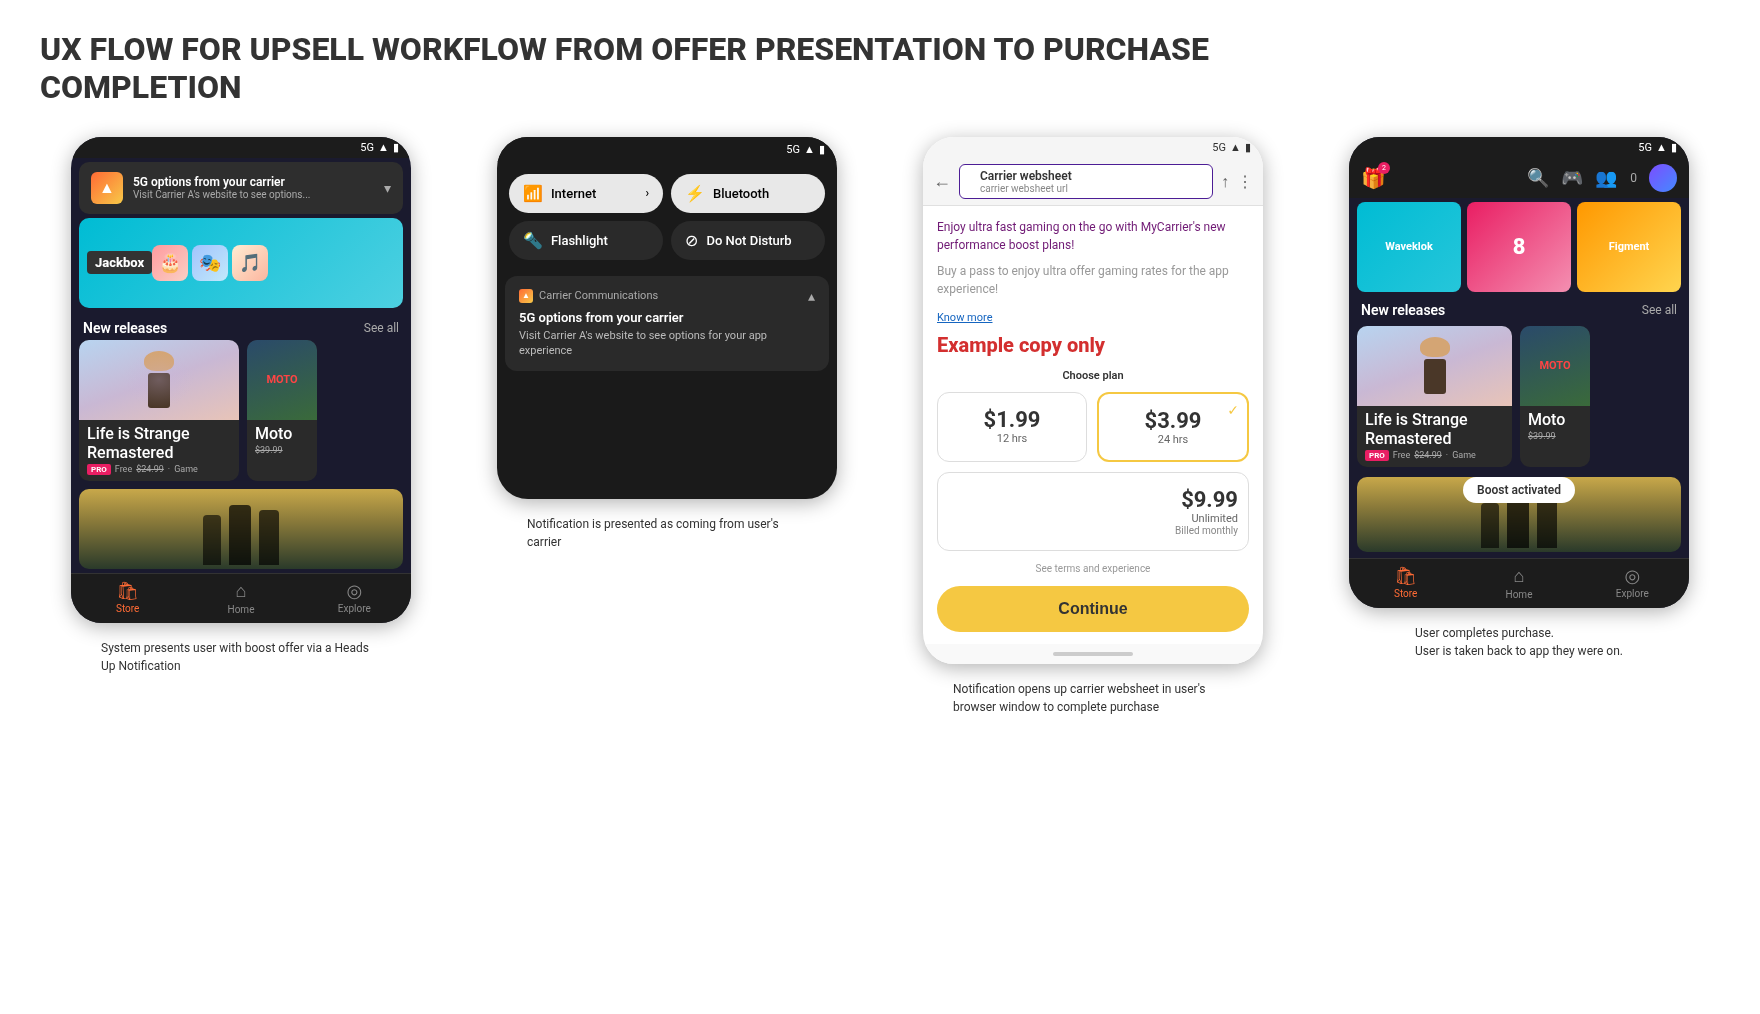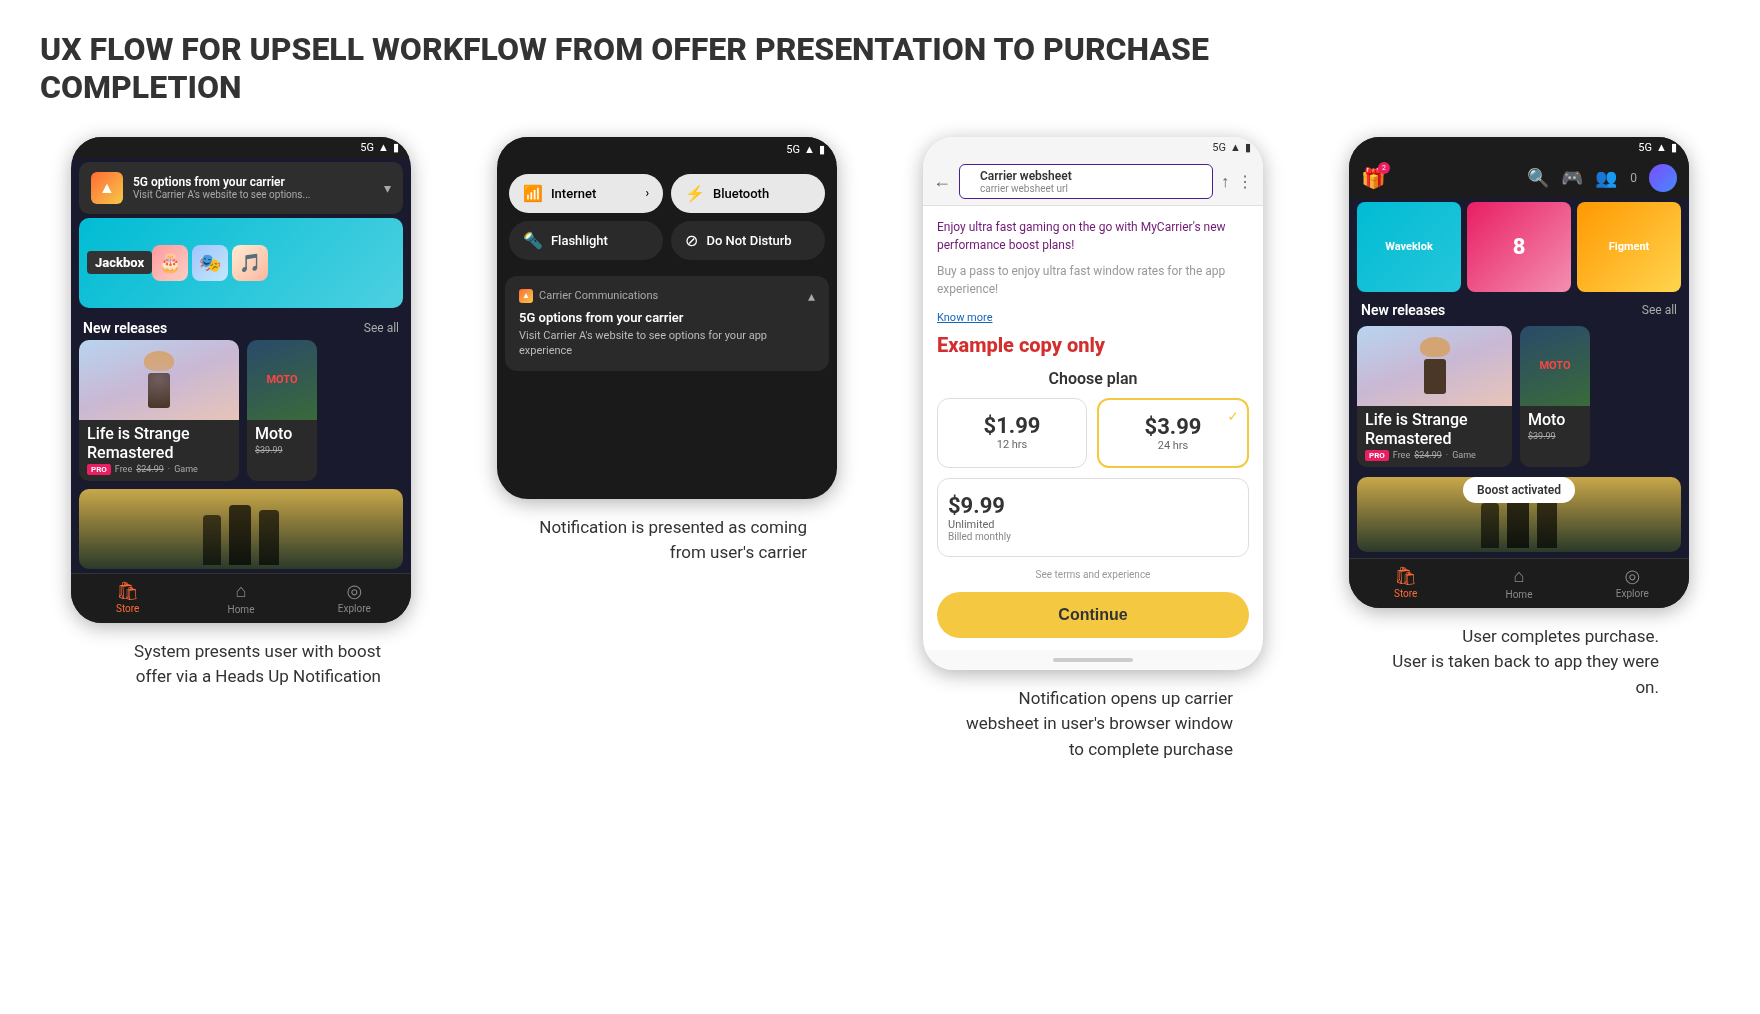--- a/index.html
+++ b/index.html
@@ -37,23 +37,23 @@
       max-width: 340px;
       background: #1a1a2e;
       box-shadow: 0 4px 20px rgba(0,0,0,0.3);
       position: relative;
     }
     .phone-frame.carrier-bg {
       background: #fff;
     }
     .screen-caption {
       margin-top: 16px;
-      font-size: 17px;
+      font-size: 12px;
       color: #333;
-      text-align: right;
+      text-align: left;
       line-height: 1.5;
       max-width: 280px;
     }
 
     
     .s1-statusbar {
       background: #1c1c1c;
       display: flex;
       justify-content: flex-end;
       align-items: center;
@@ -349,21 +349,21 @@
     }
     .s3-know-more { color: #1565c0; font-size: 11px; text-decoration: underline; }
     .s3-example-overlay {
       color: #d32f2f;
       font-size: 20px;
       font-weight: 800;
       margin: 8px 0;
     }
     .s3-choose-plan {
       text-align: center;
-      font-size: 16px;
+      font-size: 11px;
       font-weight: 600;
       color: #333;
       margin: 12px 0 10px;
     }
     .s3-plans-row {
       display: flex;
       gap: 10px;
       margin-bottom: 10px;
     }
     .s3-plan-card {
@@ -389,21 +389,21 @@
     .s3-plan-price {
       font-size: 22px;
       font-weight: 700;
       color: #333;
     }
     .s3-plan-duration { font-size: 11px; color: #666; }
     .s3-plan-card-full {
       border: 1.5px solid #ddd;
       border-radius: 12px;
       padding: 14px 10px;
-      text-align: left;
+      text-align: right;
       margin-bottom: 12px;
     }
     .s3-plan-billed { font-size: 10px; color: #888; }
     .s3-terms {
       text-align: center;
       font-size: 10px;
       color: #999;
       margin-bottom: 12px;
     }
     .s3-continue-btn {
@@ -763,21 +763,21 @@
           <span>↑</span>
           <span>⋮</span>
         </div>
       </div>
 
       <div class="s3-content">
         <div class="s3-promo-text">
           <span>Enjoy ultra fast gaming on the go with MyCarrier's new performance boost plans!</span>
         </div>
         <div class="s3-promo-text" style="color:#999;">
-          <span>Buy a pass to enjoy ultra fast window rates for the app experience!</span>
+          <span>Buy a pass to enjoy ultra offer gaming rates for the app experience!</span>
         </div>
         <a class="s3-know-more">Know more</a>
         <div class="s3-example-overlay">Example copy only</div>
         <div class="s3-choose-plan">Choose plan</div>
         
         <div class="s3-plans-row">
           <div class="s3-plan-card">
             <div class="s3-plan-price">$1.99</div>
             <div class="s3-plan-duration">12 hrs</div>
           </div>

